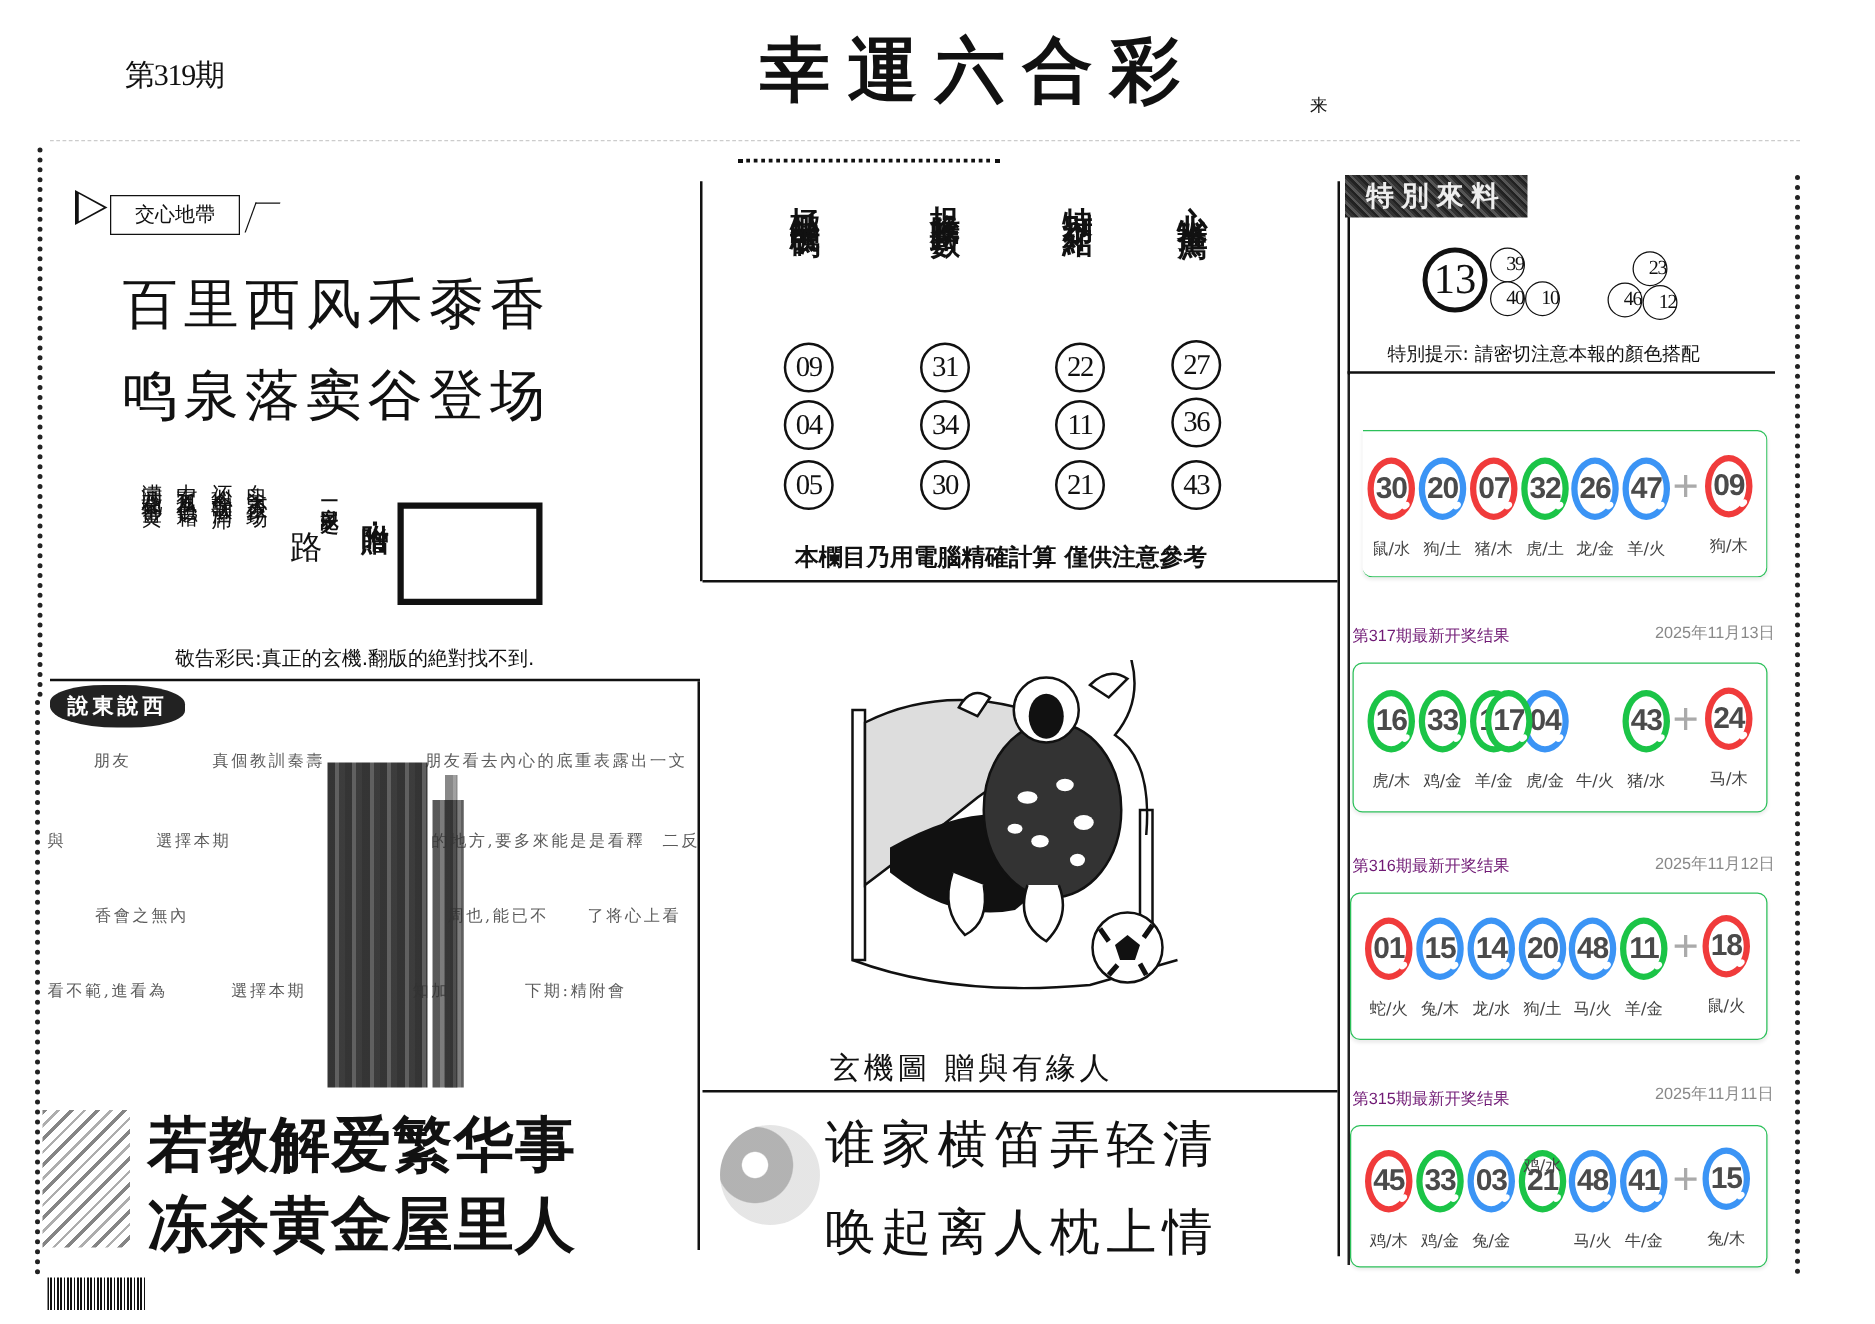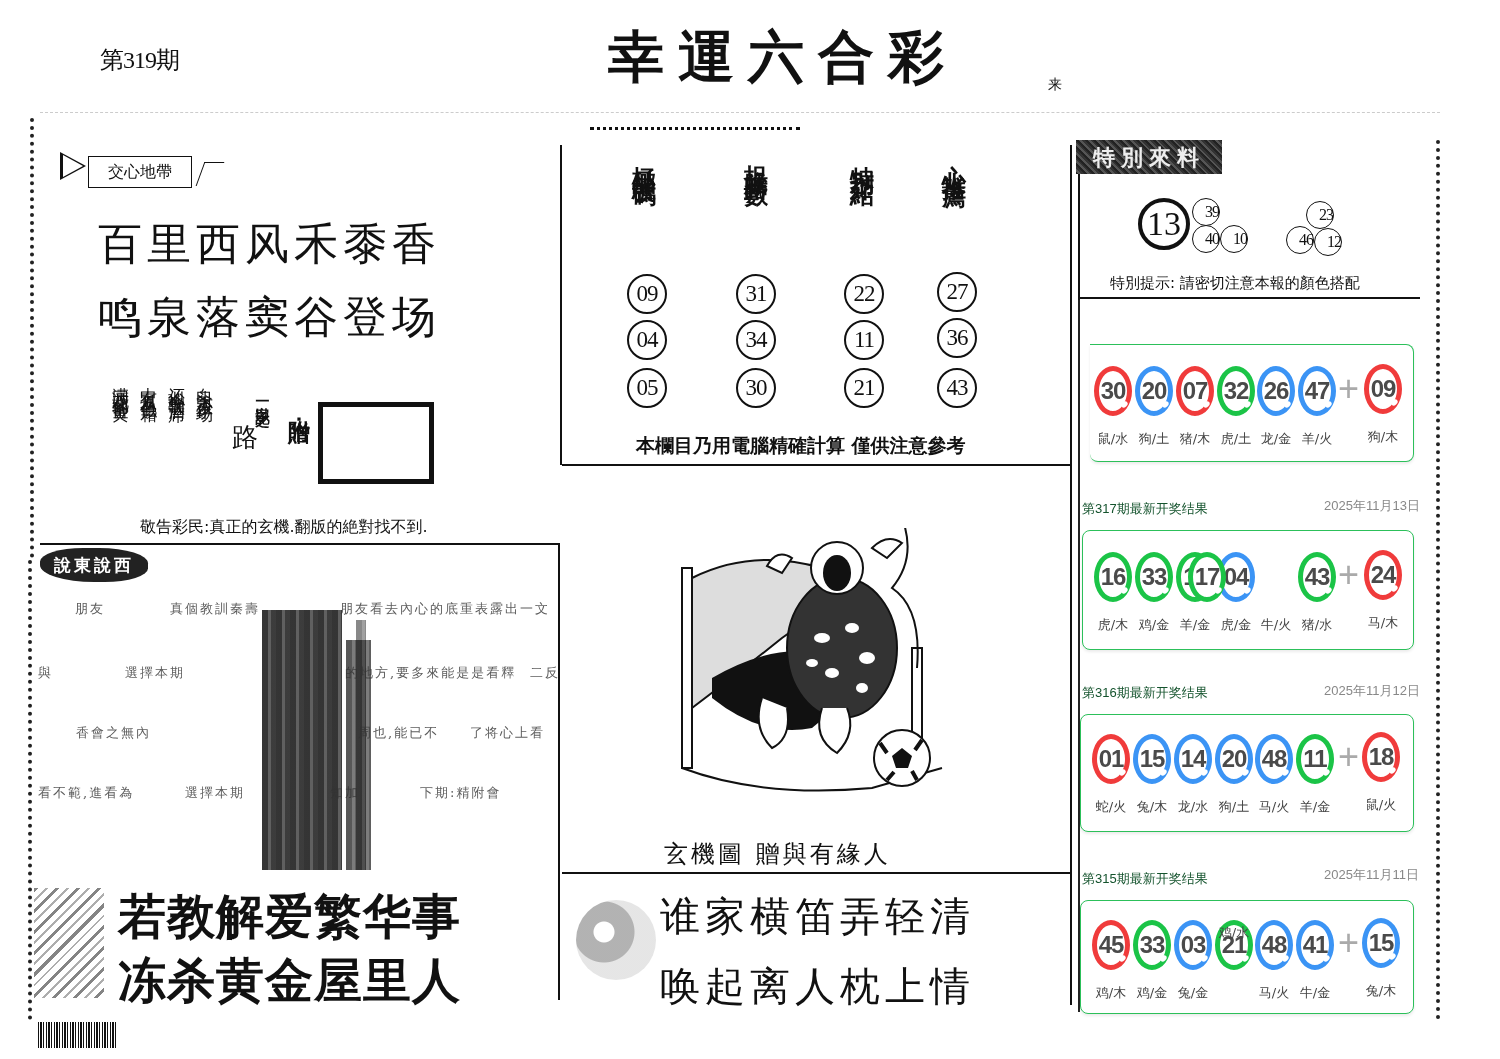--- a/index.html
+++ b/index.html
@@ -53,21 +53,21 @@
   .poem-bottom { left: 118px; font-size: 48px; font-weight: 900; letter-spacing: 1px; font-family: "DejaVu Sans", sans-serif; line-height: 1; }
   .barcode { left: 38px; top: 1022px; width: 78px; height: 26px; background: repeating-linear-gradient(90deg, #111 0 1px, #fff 1px 2px, #111 2px 4px, #fff 4px 5px, #111 5px 6px, #fff 6px 8px); }
   .scratch { left: 34px; top: 888px; width: 70px; height: 110px; background: repeating-linear-gradient(135deg, #333 0 3px, #fff 3px 8px, #777 8px 10px, #fff 10px 15px); opacity: 0.6; }
 
   
   .tebie-head { left: 1076px; top: 140px; width: 146px; height: 34px; background: repeating-linear-gradient(45deg, #222 0 2px, #555 2px 4px, #333 4px 6px); color: #eee; font-size: 22px; font-weight: 900; text-align: center; line-height: 34px; letter-spacing: 6px; }
   .bigcirc { left: 1138px; top: 198px; width: 52px; height: 52px; border: 4px solid #111; border-radius: 50%; text-align: center; line-height: 44px; font-size: 34px; font-family: "Liberation Serif", serif; }
   .smcirc { width: 28px; height: 28px; border: 1.5px solid #111; border-radius: 50%; text-align: right; line-height: 25px; font-size: 16px; font-family: "Liberation Serif", serif; letter-spacing: -1px; background: #fff; }
   .hint { left: 1110px; top: 274px; font-size: 15px; font-family: "DejaVu Sans", sans-serif; }
 
-  .result-title { font-size: 13px; color: #14532d; font-family: "Liberation Sans", sans-serif; }
+  .result-title { font-size: 13px; color: #701a75; font-family: "Liberation Sans", sans-serif; }
   .result-date { font-size: 13px; color: #888; font-family: "Liberation Sans", sans-serif; }
   .result-card { border: 1.5px solid #2cc05a; border-radius: 8px; background: #fff; box-shadow: 0 2px 3px rgba(0,0,0,0.08); }
   .ball { position: absolute; width: 38px; height: 50px; border-radius: 50%; border: 5px solid; text-align: center; line-height: 40px; font-size: 24px; font-weight: bold; color: #4a4a4a; font-family: "Liberation Sans", sans-serif; letter-spacing: -1px; background: #fff; }
   .ball::after { content: ""; position: absolute; right: -1px; bottom: 4px; width: 7px; height: 5px; background: #fff; border-radius: 50%; transform: rotate(-40deg); }
   .ball.red { border-color: #f03b3b; }
   .ball.blue { border-color: #3b94f5; }
   .ball.green { border-color: #1bc447; }
   .zodiac { position: absolute; width: 42px; text-align: center; font-size: 13px; color: #444; font-family: "DejaVu Sans", sans-serif; }
   .plus { position: absolute; font-size: 36px; color: #aaa; font-family: "Liberation Sans", sans-serif; font-weight: 300; }
 </style>

